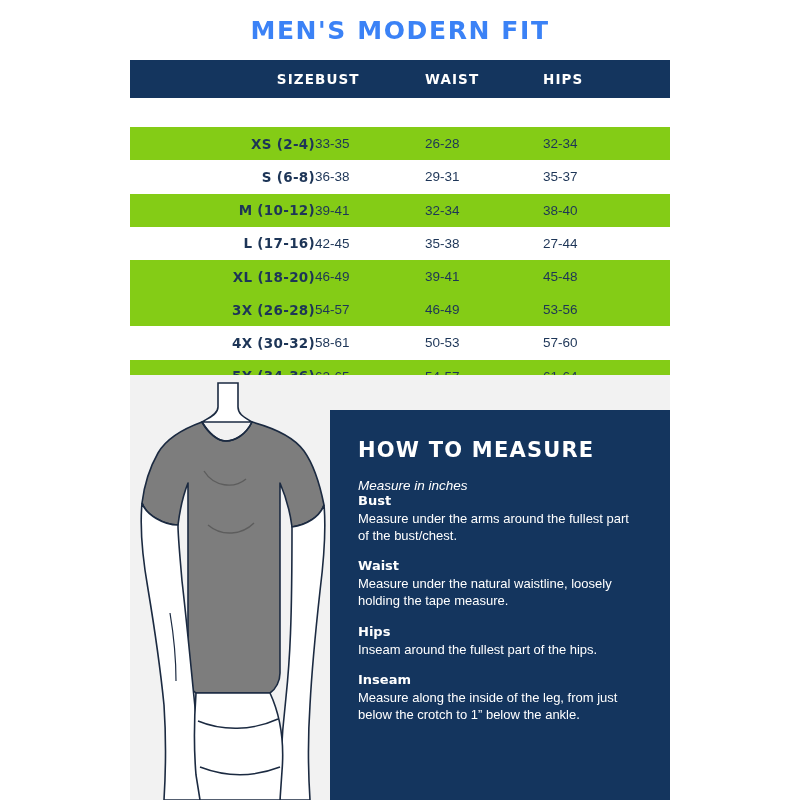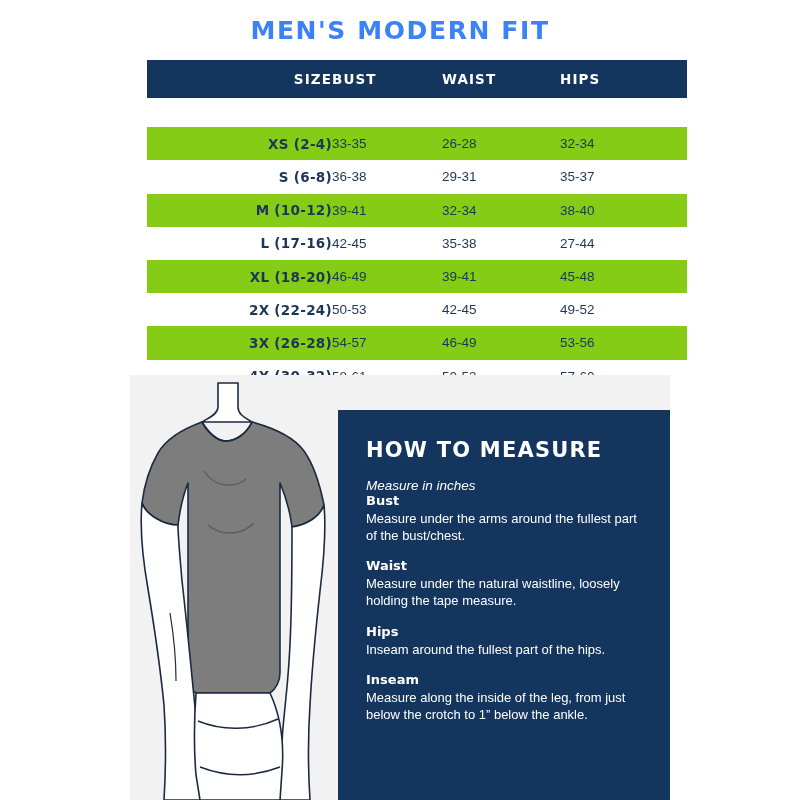--- a/index.html
+++ b/index.html
@@ -34,21 +34,20 @@
     font-size: 25px;
     letter-spacing: 1.6px;
     color: #3b82f6;
     text-transform: uppercase;
   }
   
   .table-wrap {
     padding: 0 130px 0 130px;
     box-sizing: border-box;
     width: 764px;
-    margin-left: 17px;
   }
   table.size-table {
     border-collapse: collapse;
     width: 540px;
     table-layout: fixed;
   }
   table.size-table thead th {
     background: #14355e;
     color: #ffffff;
     font-family: "DejaVu Sans", sans-serif;
@@ -97,21 +96,21 @@
   .figure-area {
     position: absolute;
     left: 130px;
     top: 0;
     width: 200px;
     height: 425px;
     overflow: hidden;
   }
   .howto {
     position: absolute;
-    left: 338px;
+    left: 330px;
     top: 35px;
     width: 340px;
     height: 390px;
     background: #14355e;
     color: #ffffff;
     box-sizing: border-box;
     padding: 28px 28px 10px 28px;
   }
   .howto h2 {
     margin: 0 0 16px 0;
@@ -201,26 +200,20 @@
           <td class="c-bust">42-45</td>
           <td class="c-waist">35-38</td>
           <td class="c-hips">27-44</td>
         </tr>
         <tr class="odd">
           <td class="c-size">XL (18-20)</td>
           <td class="c-bust">46-49</td>
           <td class="c-waist">39-41</td>
           <td class="c-hips">45-48</td>
         </tr>
-        <tr class="even">
-          <td class="c-size">2X (22-24)</td>
-          <td class="c-bust">50-53</td>
-          <td class="c-waist">42-45</td>
-          <td class="c-hips">49-52</td>
-        </tr>
         <tr class="odd">
           <td class="c-size">3X (26-28)</td>
           <td class="c-bust">54-57</td>
           <td class="c-waist">46-49</td>
           <td class="c-hips">53-56</td>
         </tr>
         <tr class="even">
           <td class="c-size">4X (30-32)</td>
           <td class="c-bust">58-61</td>
           <td class="c-waist">50-53</td>

